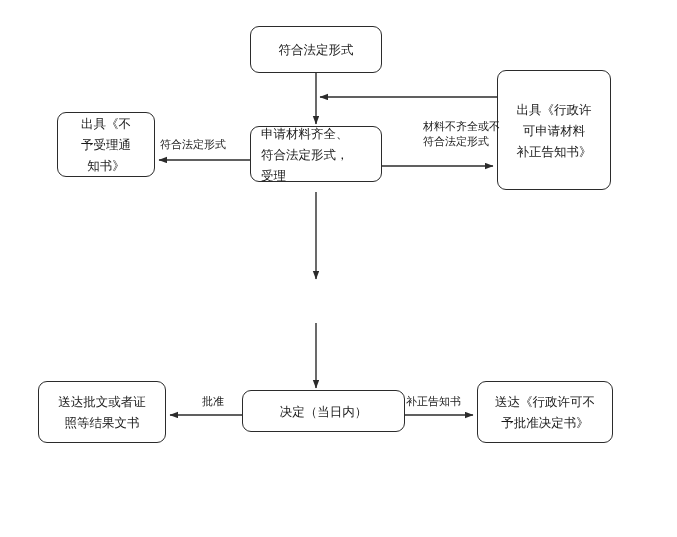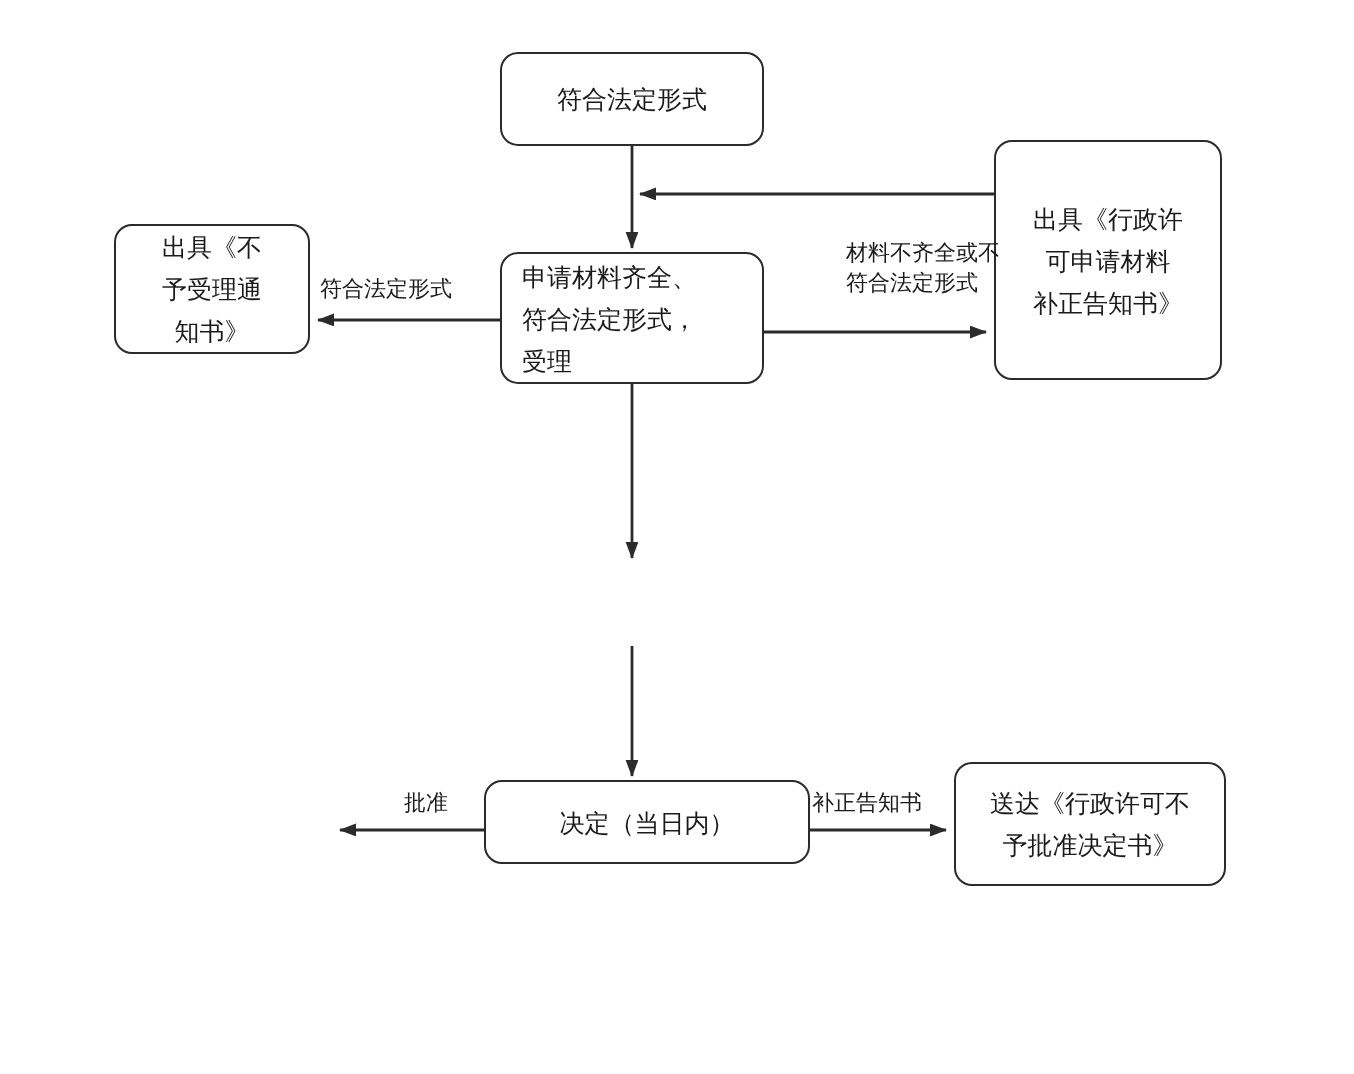--- a/index.html
+++ b/index.html
@@ -78,35 +78,37 @@
 
     <line x1="316" y1="323" x2="316" y2="388" stroke="#2b2b2b" stroke-width="1.4" marker-end="url(#arrow)"></line>
 
     <line x1="242" y1="415" x2="170" y2="415" stroke="#2b2b2b" stroke-width="1.4" marker-end="url(#arrow)"></line>
 
     <line x1="388" y1="415" x2="473" y2="415" stroke="#2b2b2b" stroke-width="1.4" marker-end="url(#arrow)"></line>
   </svg>
 
   <div class="node" style="left:250px; top:26px; width:132px; height:47px;">符合法定形式</div>
 
-  <div class="node left-align" style="left:250px; top:126px; width:132px; height:66px;">申请材料齐全、
+  <div class="node left-align" style="left:250px; top:126px; width:132px; height:56px;">申请材料齐全、
 符合法定形式，
 受理</div>
 
   <div class="node" style="left:57px; top:112px; width:98px; height:65px;">出具《不
 予受理通
 知书》</div>
 
   <div class="node" style="left:497px; top:70px; width:114px; height:120px;text-align:center;">出具《行政许
 可申请材料
 补正告知书》</div>
 
 
   <div class="node" style="left:242px; top:390px; width:163px; height:42px;">决定（当日内）</div>
 
+  <div class="node" style="left:38px; top:381px; width:128px; height:62px;">送达批文或者证
+照等结果文书</div>
 
   <div class="node" style="left:477px; top:381px; width:136px; height:62px;">送达《行政许可不
 予批准决定书》</div>
 
   <div class="edge-label" style="left:160px; top:137px;">符合法定形式</div>
 
   <div class="edge-label" style="left:395px; top:119px;margin-left:28px;">材料不齐全或不
 符合法定形式</div>
 
   <div class="edge-label" style="left:190px; top:394px;margin-left:12px;">批准</div>

